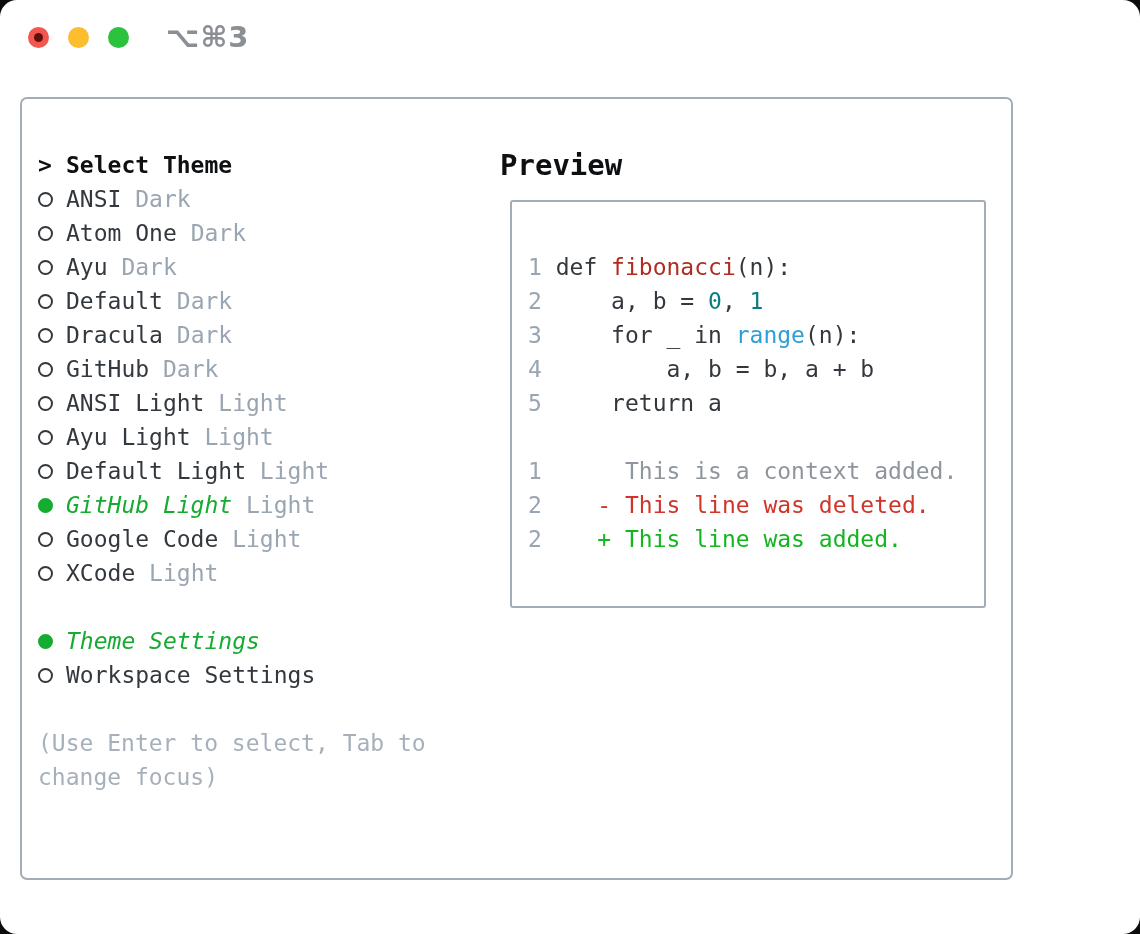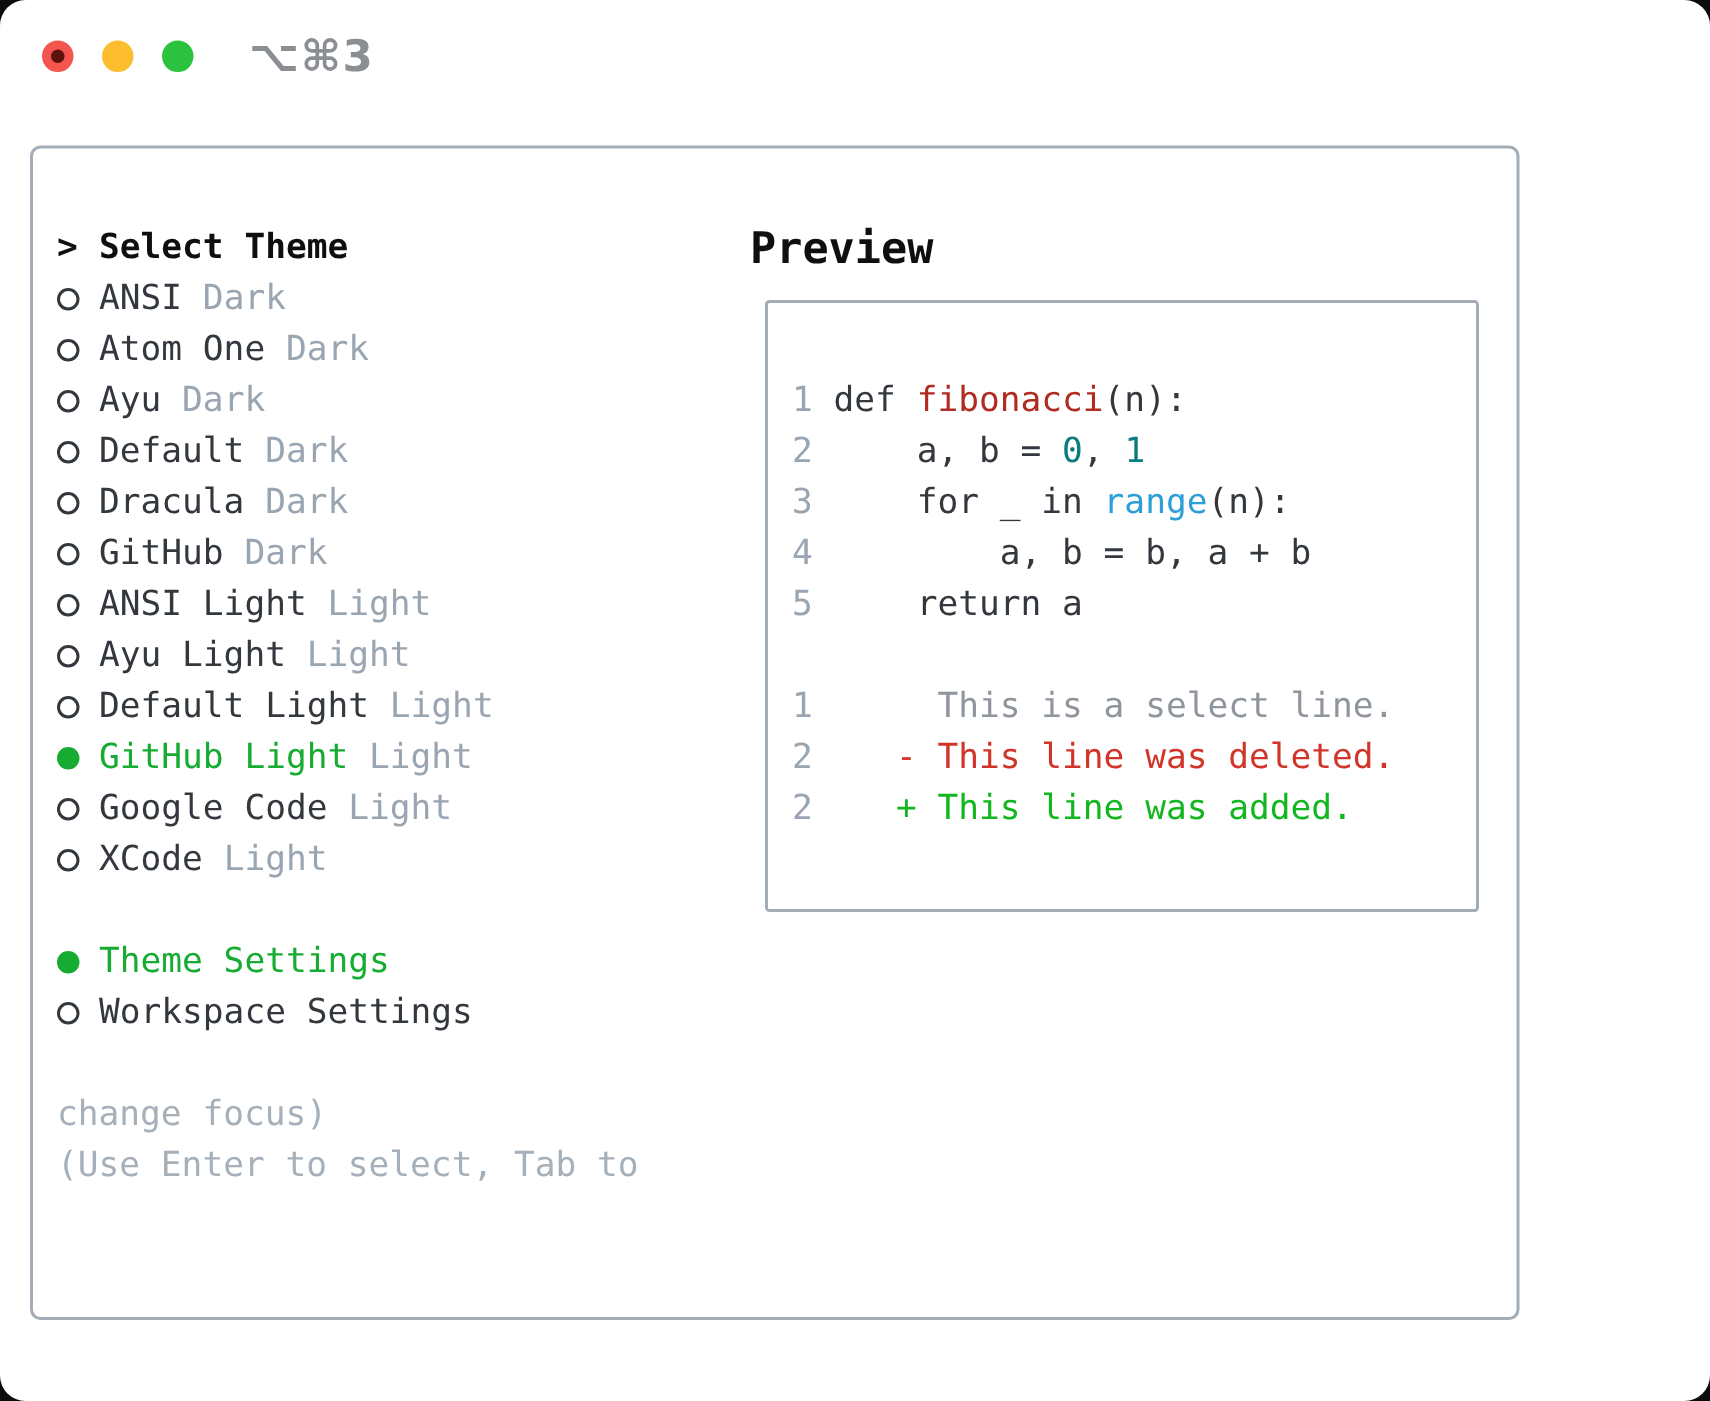--- a/index.html
+++ b/index.html
@@ -31,21 +31,21 @@
   }
   
   .left-col{position:absolute;left:16px;top:49px;}
   .row{display:flex;align-items:center;height:34px;font-size:23px;color:var(--text);cursor:default;}
   .marker{width:28px;display:flex;align-items:center;flex:none;}
   .circle{width:15px;height:15px;box-sizing:border-box;border:2px solid var(--text);border-radius:50%;}
   .circle.sel{background:var(--green);border-color:var(--green);}
   .prefix{font-weight:bold;color:var(--heading);}
   .row.hdr .label{font-weight:bold;color:var(--heading);}
   .row .name{white-space:pre;}
-  .row.sel .name{color:var(--green);}
+  .row.sel .name{color:var(--green);font-style:italic;}
   .row .variant{color:var(--muted);white-space:pre;}
   .spacer{height:34px;}
   .hint{font-size:23px;line-height:34px;color:var(--hint);white-space:pre;}
   
   .preview-label{
     position:absolute;left:478px;top:49px;height:34px;line-height:34px;
     font-size:29px;font-weight:bold;color:var(--heading);
   }
   .preview-box{
     position:absolute;left:488px;top:101px;width:476px;height:408px;
@@ -187,32 +187,32 @@
           <div class="row">
             <span class="marker">
               <span class="circle"></span>
             </span>
             <span class="name">Workspace Settings</span>
           </div>
         </div>
 
       <div class="spacer"></div>
 
+      <div class="hint">(Use Enter to select, Tab to</div>
       <div class="hint">change focus)</div>
-      <div class="hint">(Use Enter to select, Tab to</div>
     </div>
 
     <div class="preview-label">Preview</div>
 
     <div class="preview-box" id="preview-box">
         <div class="cline"><span class="ln">1</span> <span class="seg-code">def </span><span class="seg-func">fibonacci</span><span class="seg-code">(n):</span></div>
         <div class="cline"><span class="ln">2</span> <span class="seg-code">    a, b = </span><span class="seg-tnum">0</span><span class="seg-code">, </span><span class="seg-tnum">1</span></div>
         <div class="cline"><span class="ln">3</span> <span class="seg-code">    for _ in </span><span class="seg-builtin">range</span><span class="seg-code">(n):</span></div>
         <div class="cline"><span class="ln">4</span> <span class="seg-code">        a, b = b, a + b</span></div>
         <div class="cline"><span class="ln">5</span> <span class="seg-code">    return a</span></div>
         <div class="cline"><span class="ln"></span></div>
-        <div class="cline"><span class="ln">1</span> <span class="seg-context">     This is a select line.</span></div>
+        <div class="cline"><span class="ln">1</span> <span class="seg-context">     This is a context added.</span></div>
         <div class="cline"><span class="ln">2</span> <span class="seg-deleted">   - This line was deleted.</span></div>
         <div class="cline"><span class="ln">2</span> <span class="seg-added">   + This line was added.</span></div>
       </div>
 
   </div>
 </div>
 
 </body></html>

